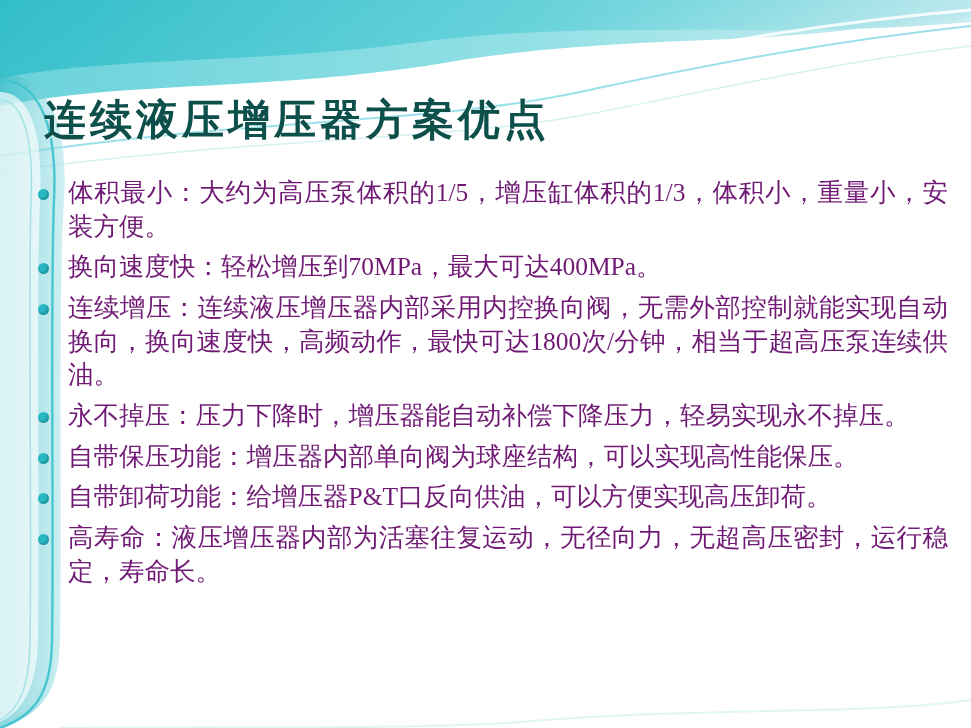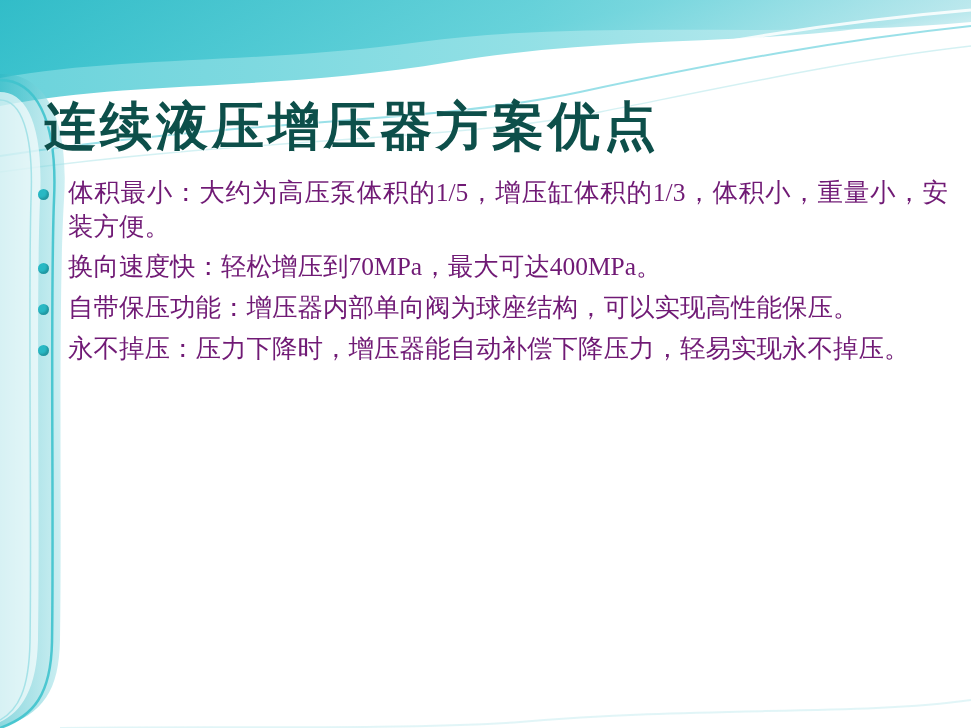--- a/index.html
+++ b/index.html
@@ -28,21 +28,21 @@
     width: 971px;
     height: 728px;
     pointer-events: none;
   }
   .slide-title {
     position: absolute;
     left: 44px;
     top: 92px;
     font-family: "DejaVu Sans", sans-serif;
     font-weight: bold;
-    font-size: 52px;
+    font-size: 42px;
     letter-spacing: 4px;
     color: #0d4f4a;
     text-shadow: 1px 1px 0 rgba(255,255,255,0.6);
     white-space: nowrap;
   }
   .content {
     position: absolute;
     left: 30px;
     top: 176px;
     width: 918px;
@@ -121,22 +121,34 @@
       <li>
         <span class="dot"></span>
         <span class="txt">体积最小：大约为高压泵体积的1/5，增压缸体积的1/3，体积小，重量小，安装方便。</span>
       </li>
       <li>
         <span class="dot"></span>
         <span class="txt">换向速度快：轻松增压到70MPa，最大可达400MPa。</span>
       </li>
       <li>
         <span class="dot"></span>
+        <span class="txt">连续增压：连续液压增压器内部采用内控换向阀，无需外部控制就能实现自动换向，换向速度快，高频动作，最快可达1800次/分钟，相当于超高压泵连续供油。</span>
+      </li>
+      <li>
+        <span class="dot"></span>
+        <span class="txt">永不掉压：压力下降时，增压器能自动补偿下降压力，轻易实现永不掉压。</span>
+      </li>
+      <li>
+        <span class="dot"></span>
         <span class="txt">自带保压功能：增压器内部单向阀为球座结构，可以实现高性能保压。</span>
       </li>
       <li>
         <span class="dot"></span>
-        <span class="txt">永不掉压：压力下降时，增压器能自动补偿下降压力，轻易实现永不掉压。</span>
+        <span class="txt">自带卸荷功能：给增压器P&amp;T口反向供油，可以方便实现高压卸荷。</span>
+      </li>
+      <li>
+        <span class="dot"></span>
+        <span class="txt">高寿命：液压增压器内部为活塞往复运动，无径向力，无超高压密封，运行稳定，寿命长。</span>
       </li>
     </ul>
   </div>
 
 </div>
 
 </body></html>

